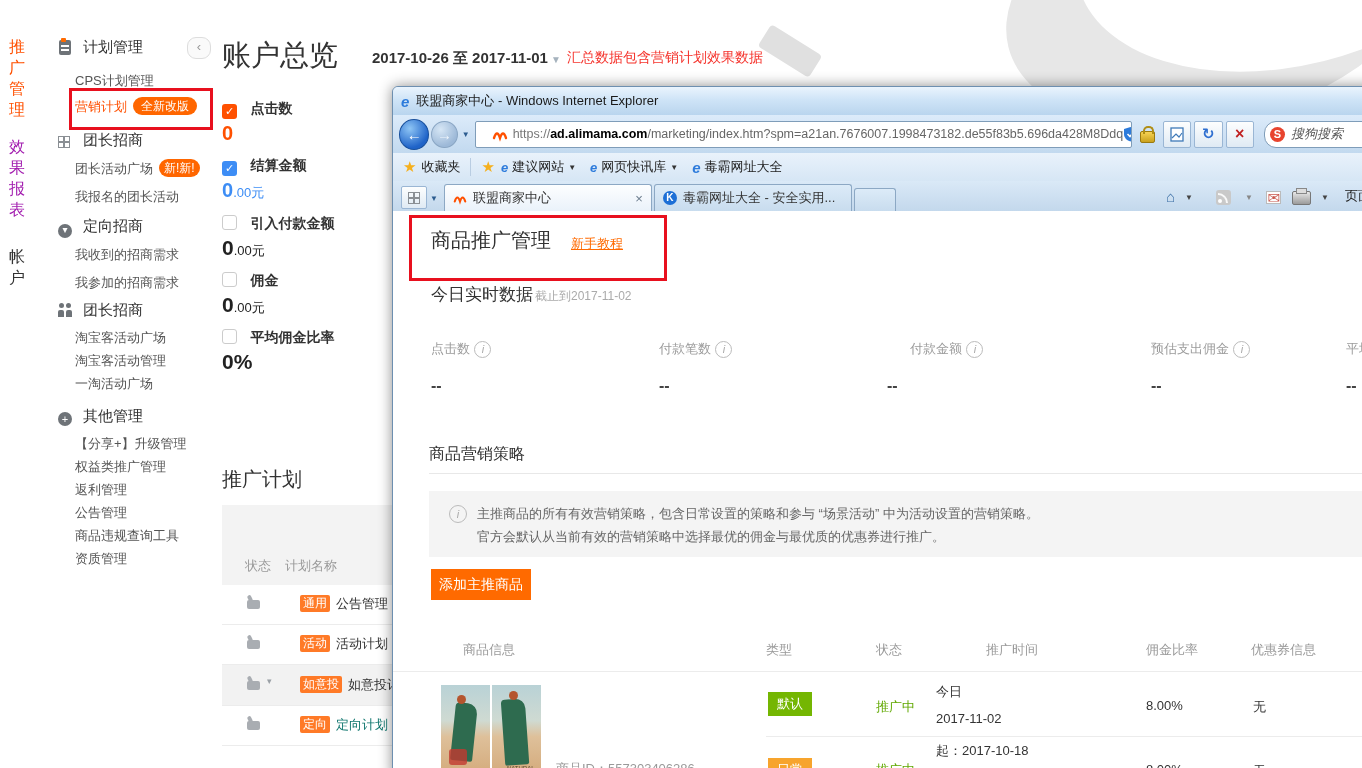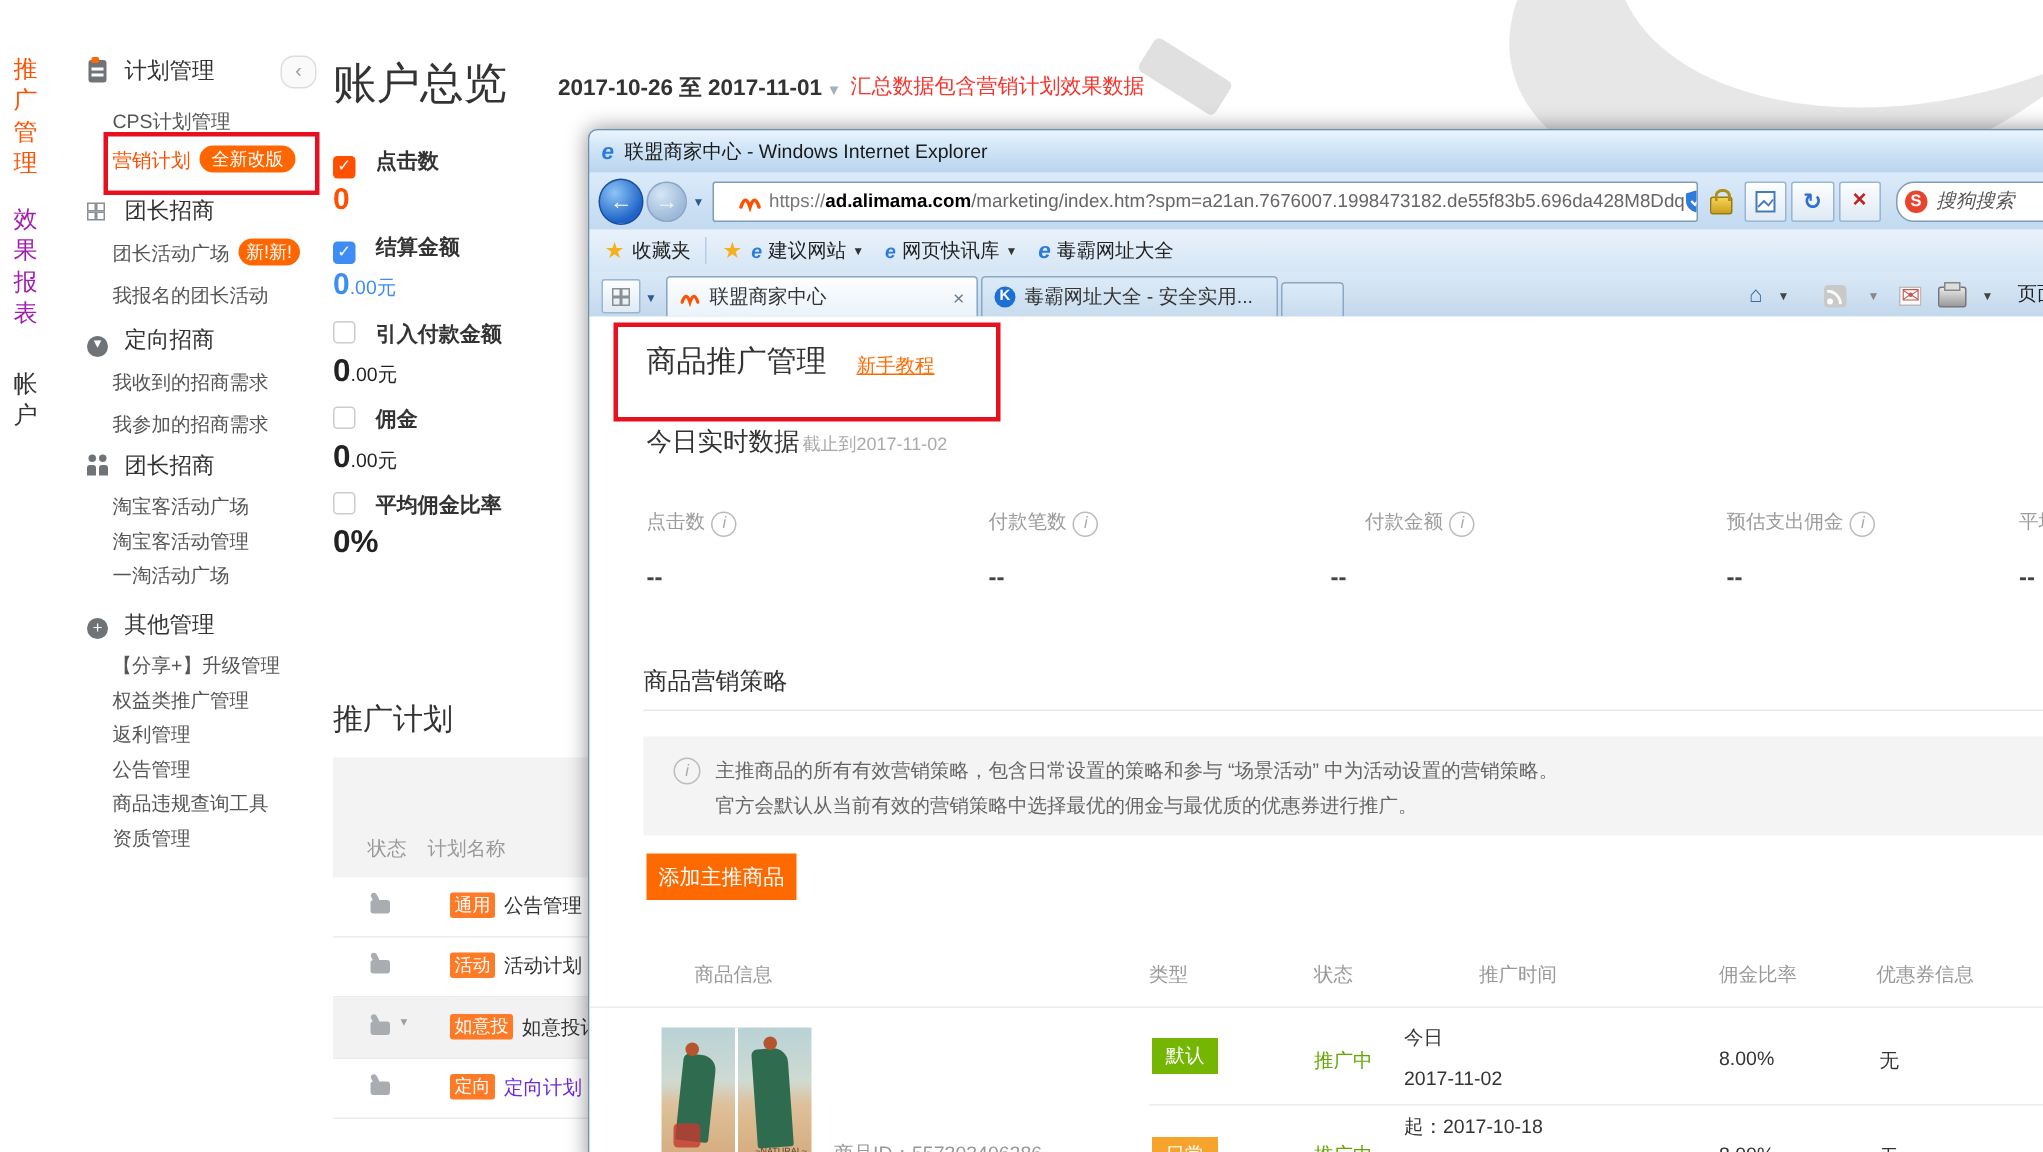--- a/index.html
+++ b/index.html
@@ -204,21 +204,21 @@
     </div>
     <div style="height:40px;background:#f2f2f2;border-bottom:1px solid #ececec;position:relative;">
       <span class="thumb" style="position:absolute;left:25px;top:16px;"></span>
       <span style="position:absolute;left:45px;top:11px;color:#9aa0a6;font-size:9px;">▾</span>
       <span class="plans-badge" style="position:absolute;left:78px;top:11px;">如意投</span>
       <span style="position:absolute;left:126px;top:11px;font-size:13px;color:#333;">如意投计划</span>
     </div>
     <div style="height:39px;border-bottom:1px solid #ececec;position:relative;">
       <span class="thumb" style="position:absolute;left:25px;top:15px;"></span>
       <span class="plans-badge" style="position:absolute;left:78px;top:10px;">定向</span>
-      <span style="position:absolute;left:114px;top:10px;font-size:13px;color:#6d28d9;">定向计划</span>
+      <span style="position:absolute;left:114px;top:10px;font-size:13px;color:#0f766e;">定向计划</span>
     </div>
   </div>
 
   <div id="ie">
 
     <div class="titlebar">
       <span class="ie-e">e</span>
       <span style="margin-left:7px;">联盟商家中心 - Windows Internet Explorer</span>
     </div>
 

